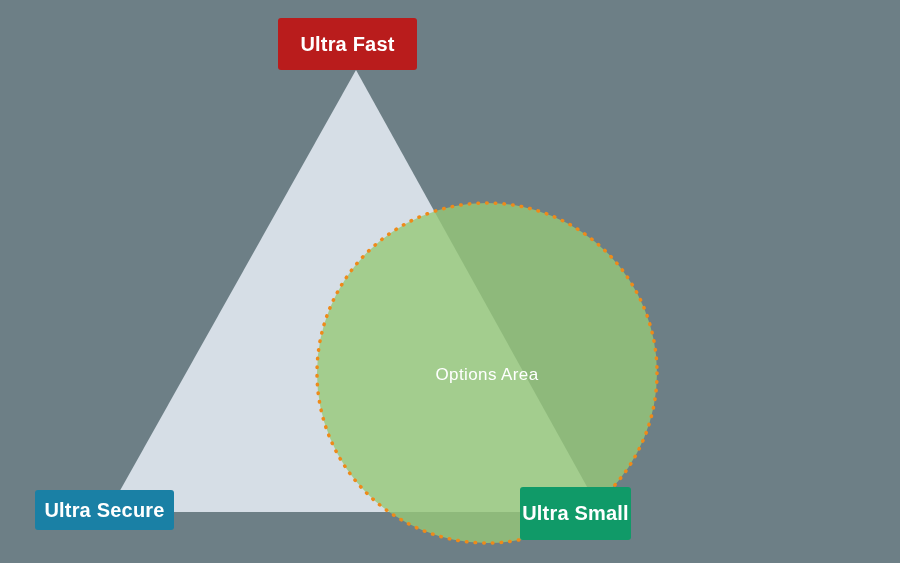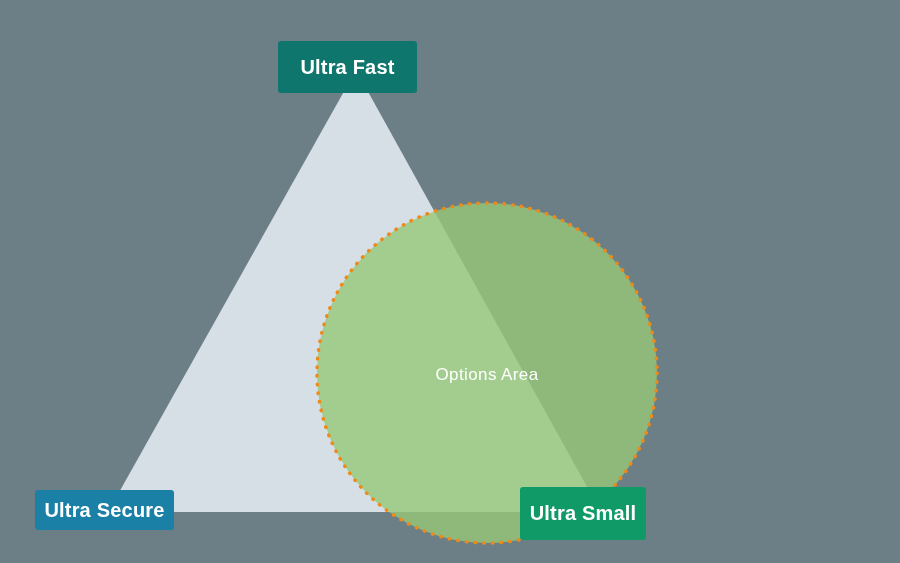--- a/index.html
+++ b/index.html
@@ -29,21 +29,21 @@
     align-items: center;
     justify-content: center;
     font-size: 20px;
     font-weight: bold;
     letter-spacing: 0.2px;
     border-radius: 3px;
     white-space: nowrap;
   }
   .tag-fast   { left: 278px; top: 18px;  width: 139px; height: 52px; }
   .tag-secure { left: 35px;  top: 490px; width: 139px; height: 40px; }
-  .tag-small  { left: 520px; top: 487px; width: 126px; height: 53px; }
+  .tag-small  { left: 520px; top: 487px; width: 111px; height: 53px; }
   .circle-label {
     position: absolute;
     left: 487px;
     top: 375px;
     transform: translate(-50%, -50%);
     text-align: center;
     font-size: 17px;
     line-height: 1.45;
     letter-spacing: 0.4px;
   }
@@ -58,19 +58,19 @@
 
   <svg width="900" height="563" viewBox="0 0 900 563">
     <polygon points="356,70 108,512 601,512" fill="#dbe2ea" fill-opacity="0.96"></polygon>
     <circle cx="487" cy="373" r="170" stroke-width="3.5" stroke-dasharray="0.5 8.2" stroke-linecap="round" fill="#96c878" fill-opacity="0.8" stroke="#ee8a1a"></circle>
   </svg>
 
   <div class="circle-label" style="color: rgb(255, 255, 255);">
     <span>Options Area</span>
   </div>
 
-  <div class="tag tag-fast" style="background: #0f766e; color: rgb(255, 255, 255); margin-top: 23px;">Ultra Fast</div>
+  <div class="tag tag-fast" style="background: #b91c1c; color: rgb(255, 255, 255);">Ultra Fast</div>
 
   <div class="tag tag-secure" style="background: rgb(26, 128, 165); color: rgb(255, 255, 255);">Ultra Secure</div>
 
   <div class="tag tag-small" style="background: rgb(16, 154, 104); color: rgb(255, 255, 255);">Ultra Small</div>
 
 </div>
 
 </body></html>

